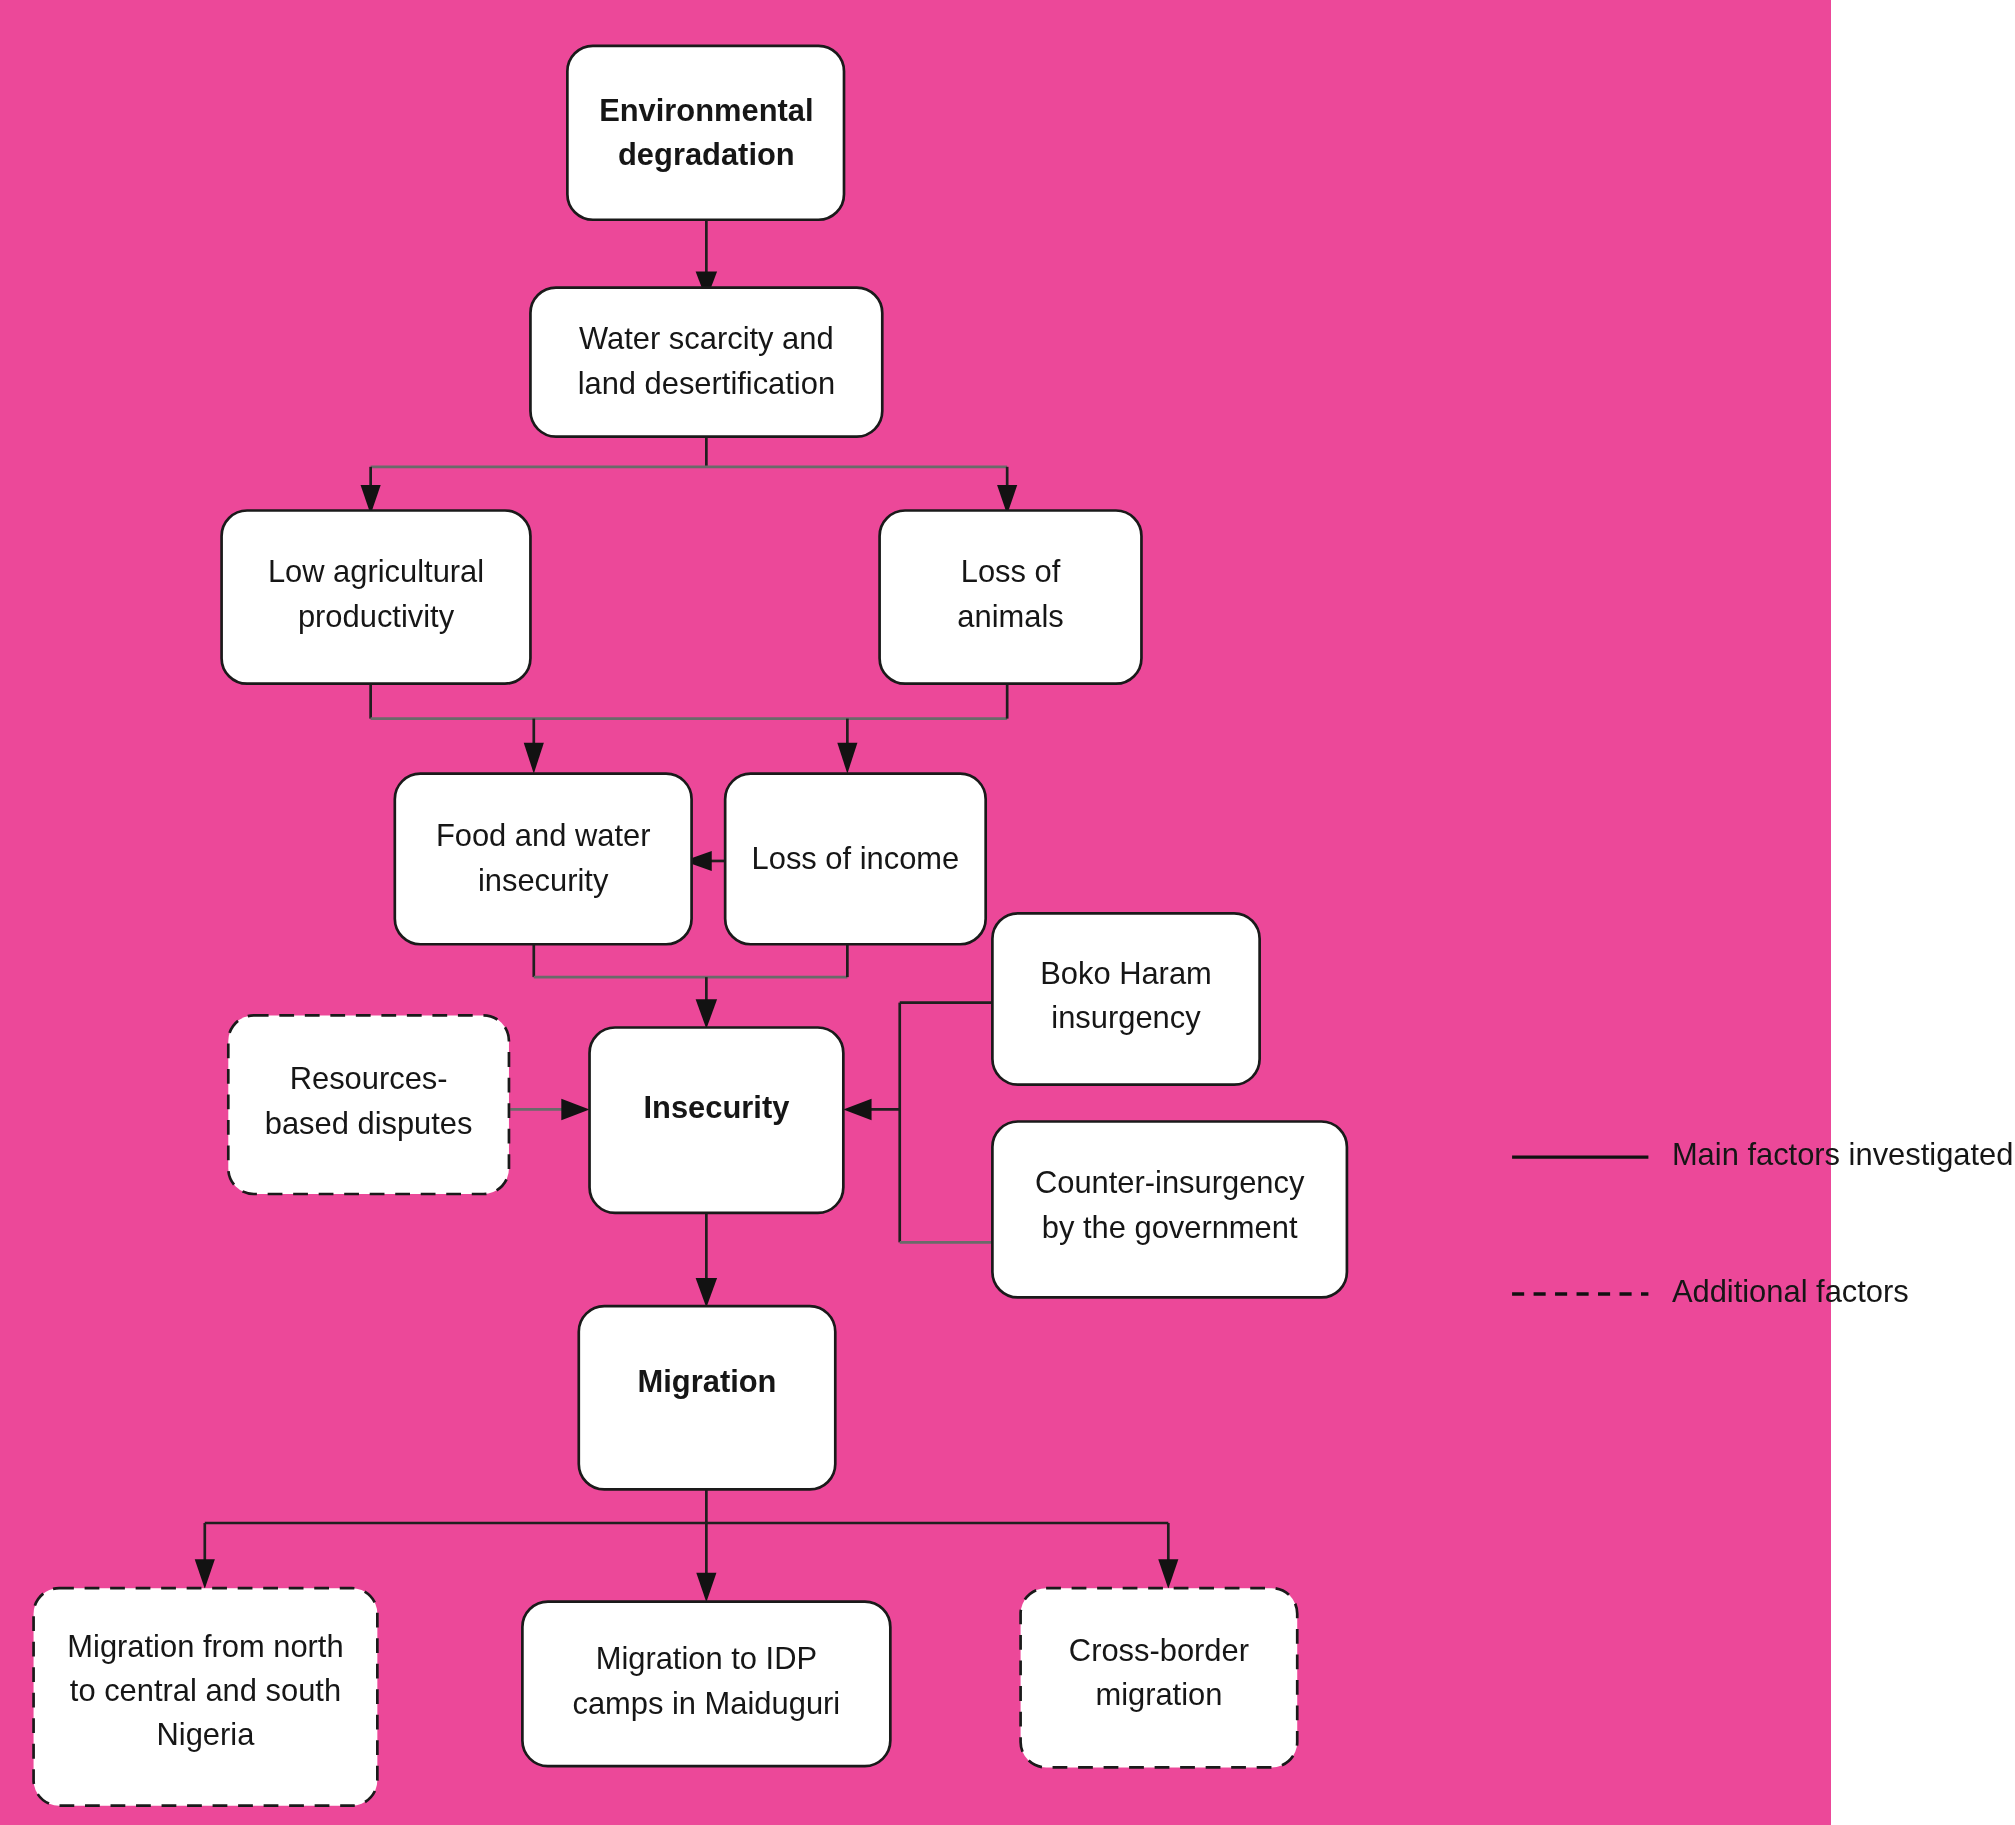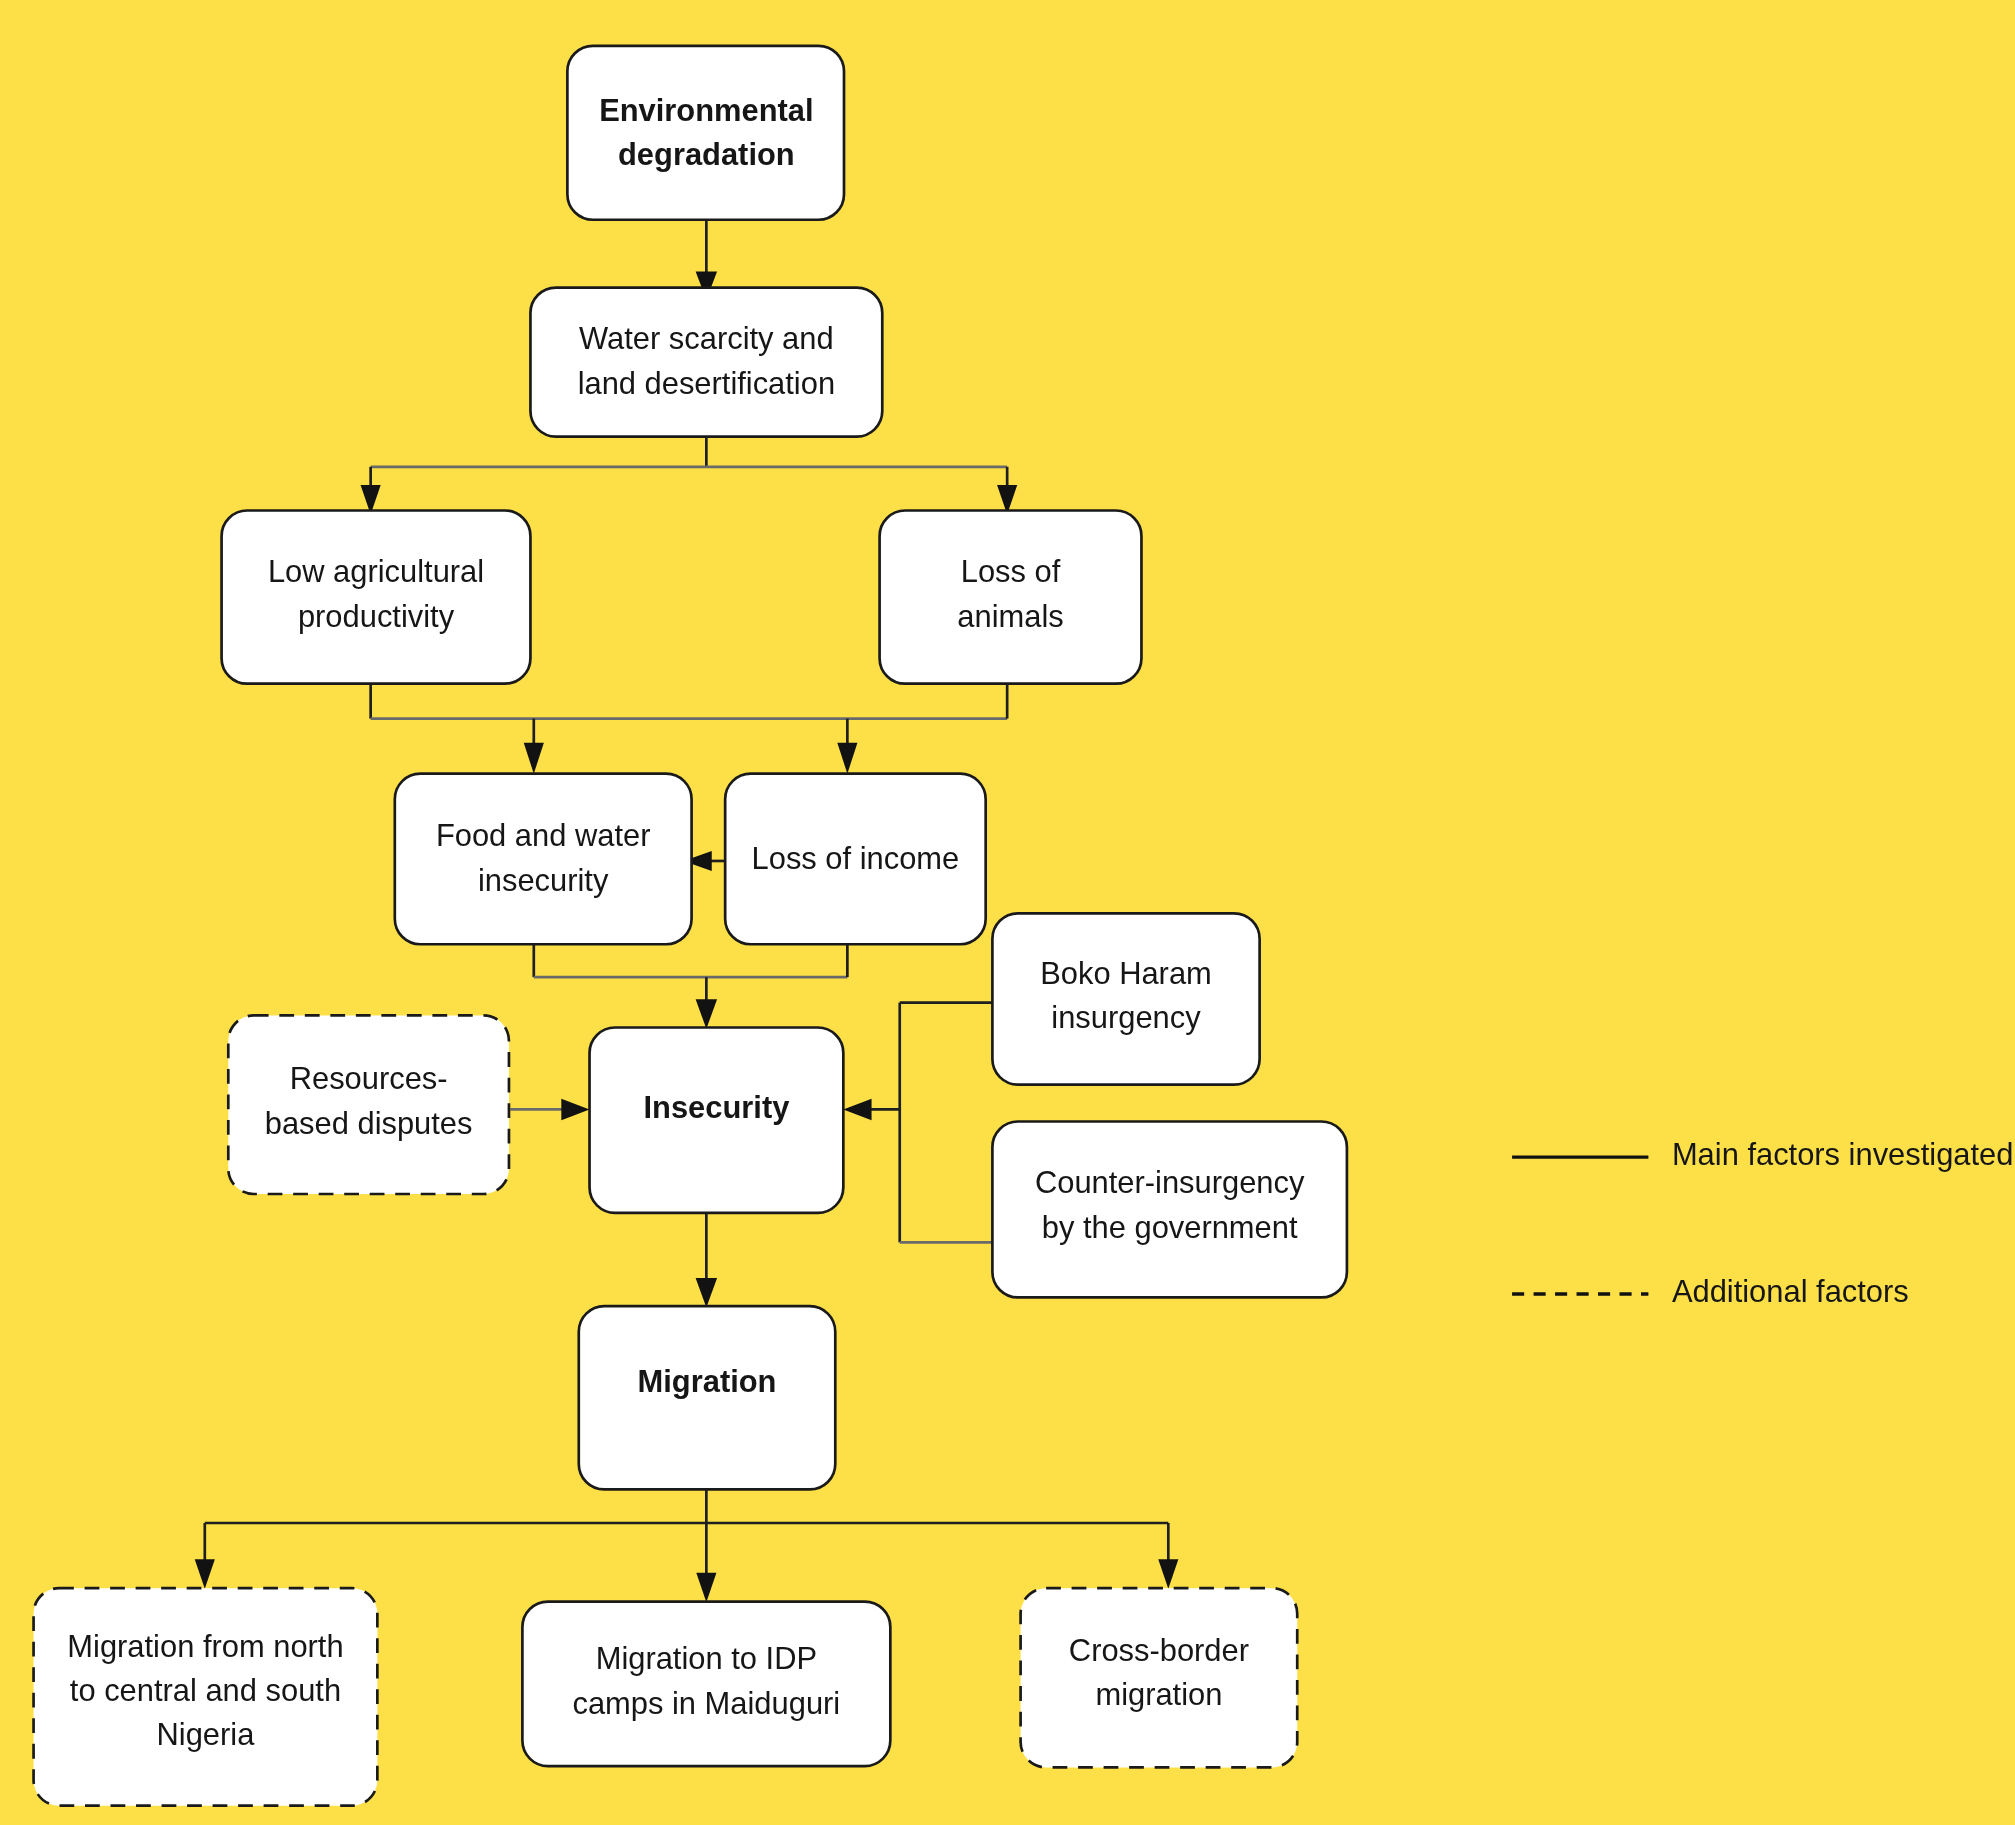--- a/index.html
+++ b/index.html
@@ -8,23 +8,23 @@
     background: #ffffff;
   }
   body {
     width: 2015px;
     height: 1826px;
     font-family: "Liberation Sans", sans-serif;
     overflow: hidden;
   }
   #flowchart-root {
     position: relative;
-    width: 2015px;
+    width: 1831px;
     height: 1826px;
-    background: #fde047;
+    background: #ec4899;
   }
   svg#diagram {
     display: block;
     width: 2015px;
     height: 1826px;
   }
   .node-box {
     fill: #ffffff;
     stroke: #1a1a1a;
     stroke-width: 4;

